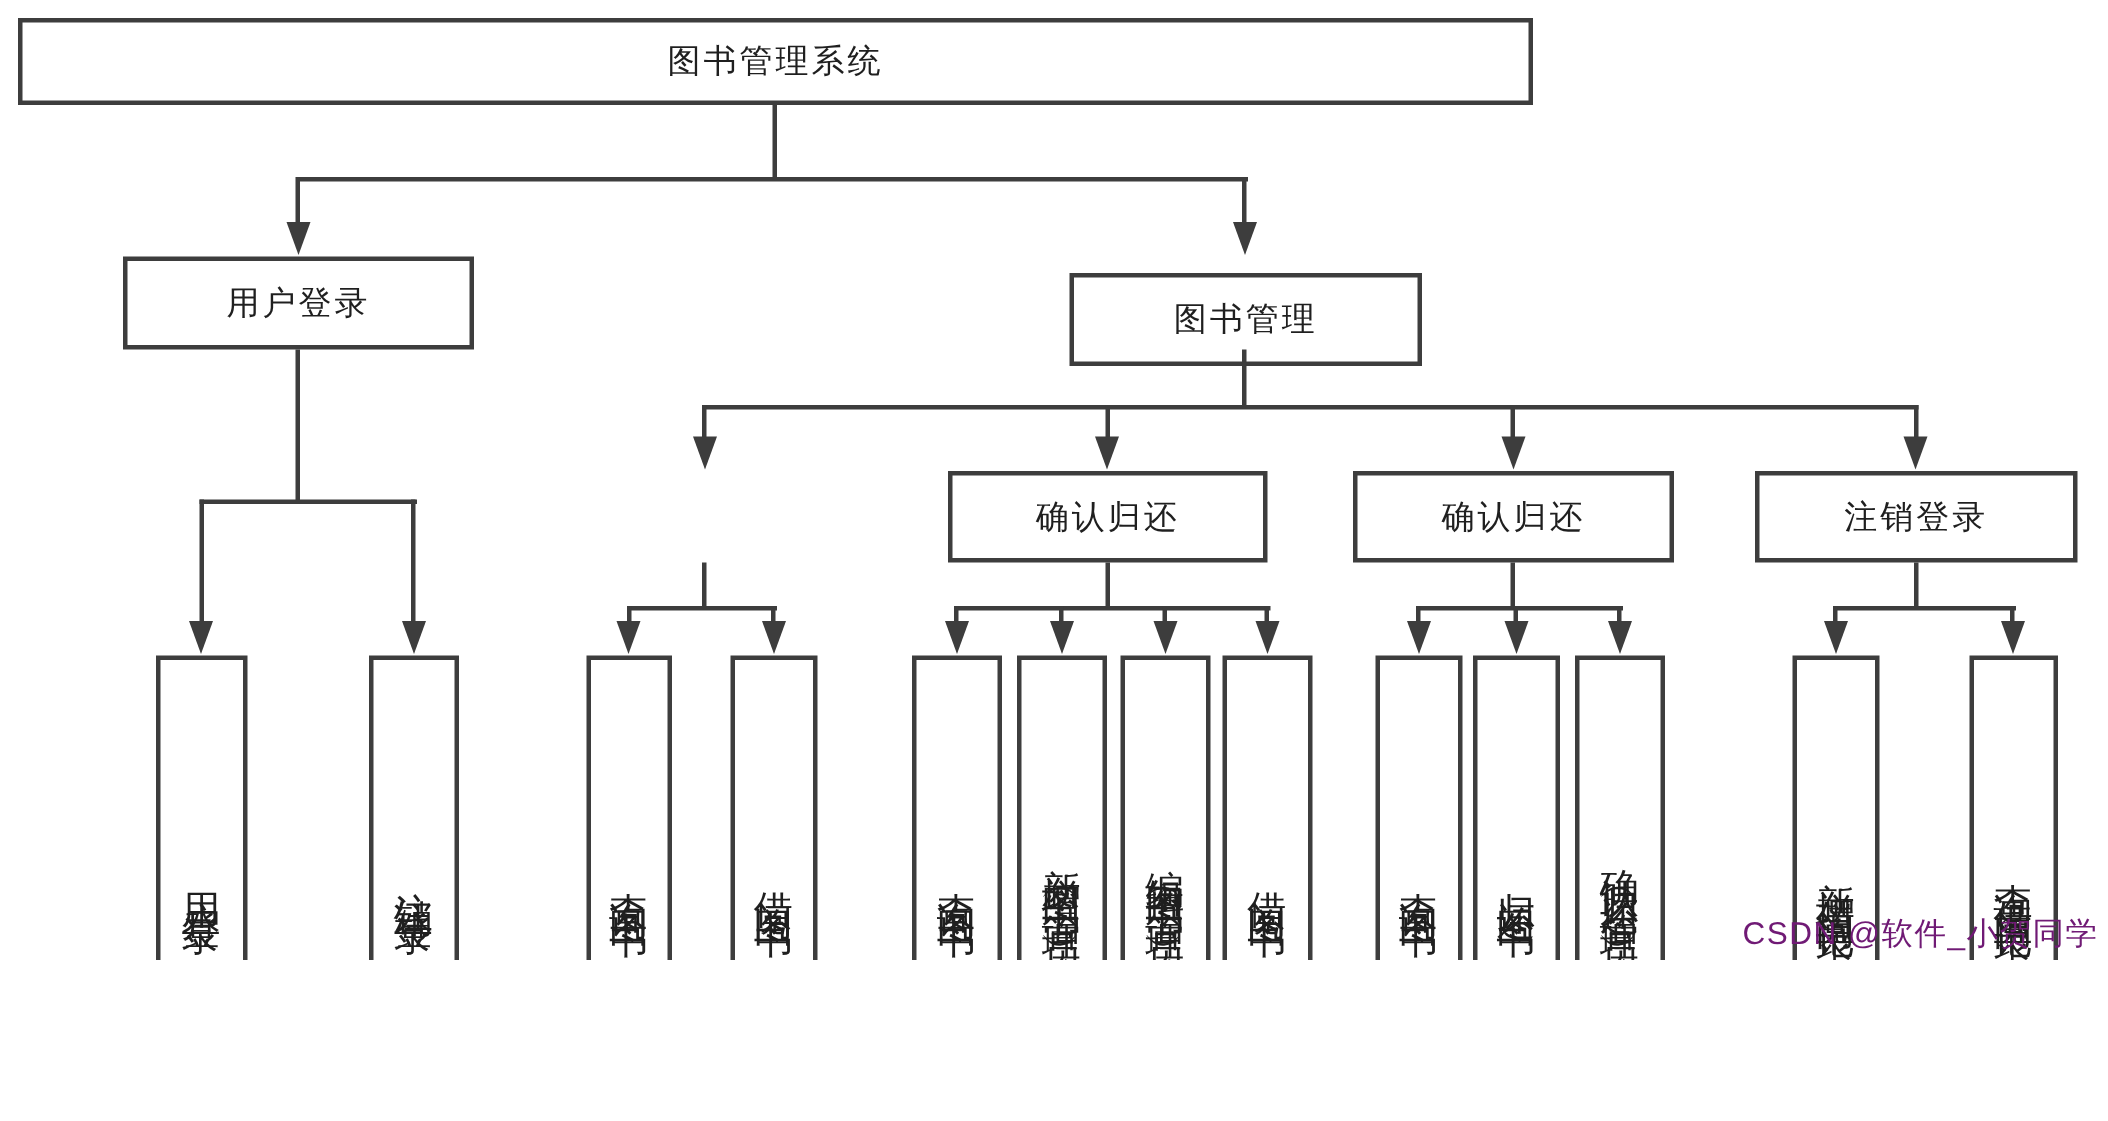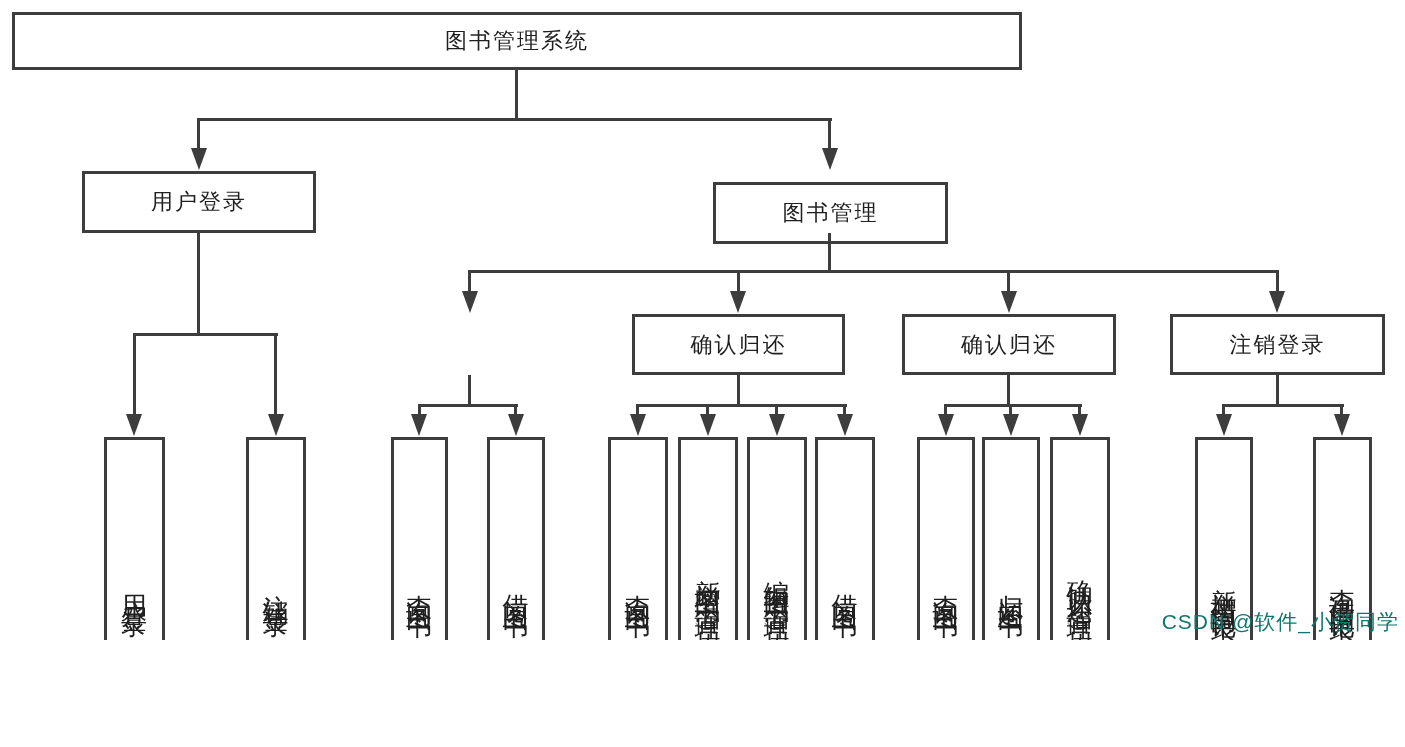--- a/index.html
+++ b/index.html
@@ -47,21 +47,21 @@
     height: 0;
     border-left: 8px solid transparent;
     border-right: 8px solid transparent;
     border-top: 22px solid #3d3d3d;
   }
   .watermark {
     position: absolute;
     right: 6px;
     bottom: 4px;
     font-size: 21px;
-    color: #0f766e;
+    color: #701a75;
     letter-spacing: 1px;
     z-index: 10;
   }
 </style>
 </head>
 <body>
 
 <div class="canvas">
 
   <div class="box" style="left:12px; top:12px; width:1010px; height:58px;">

